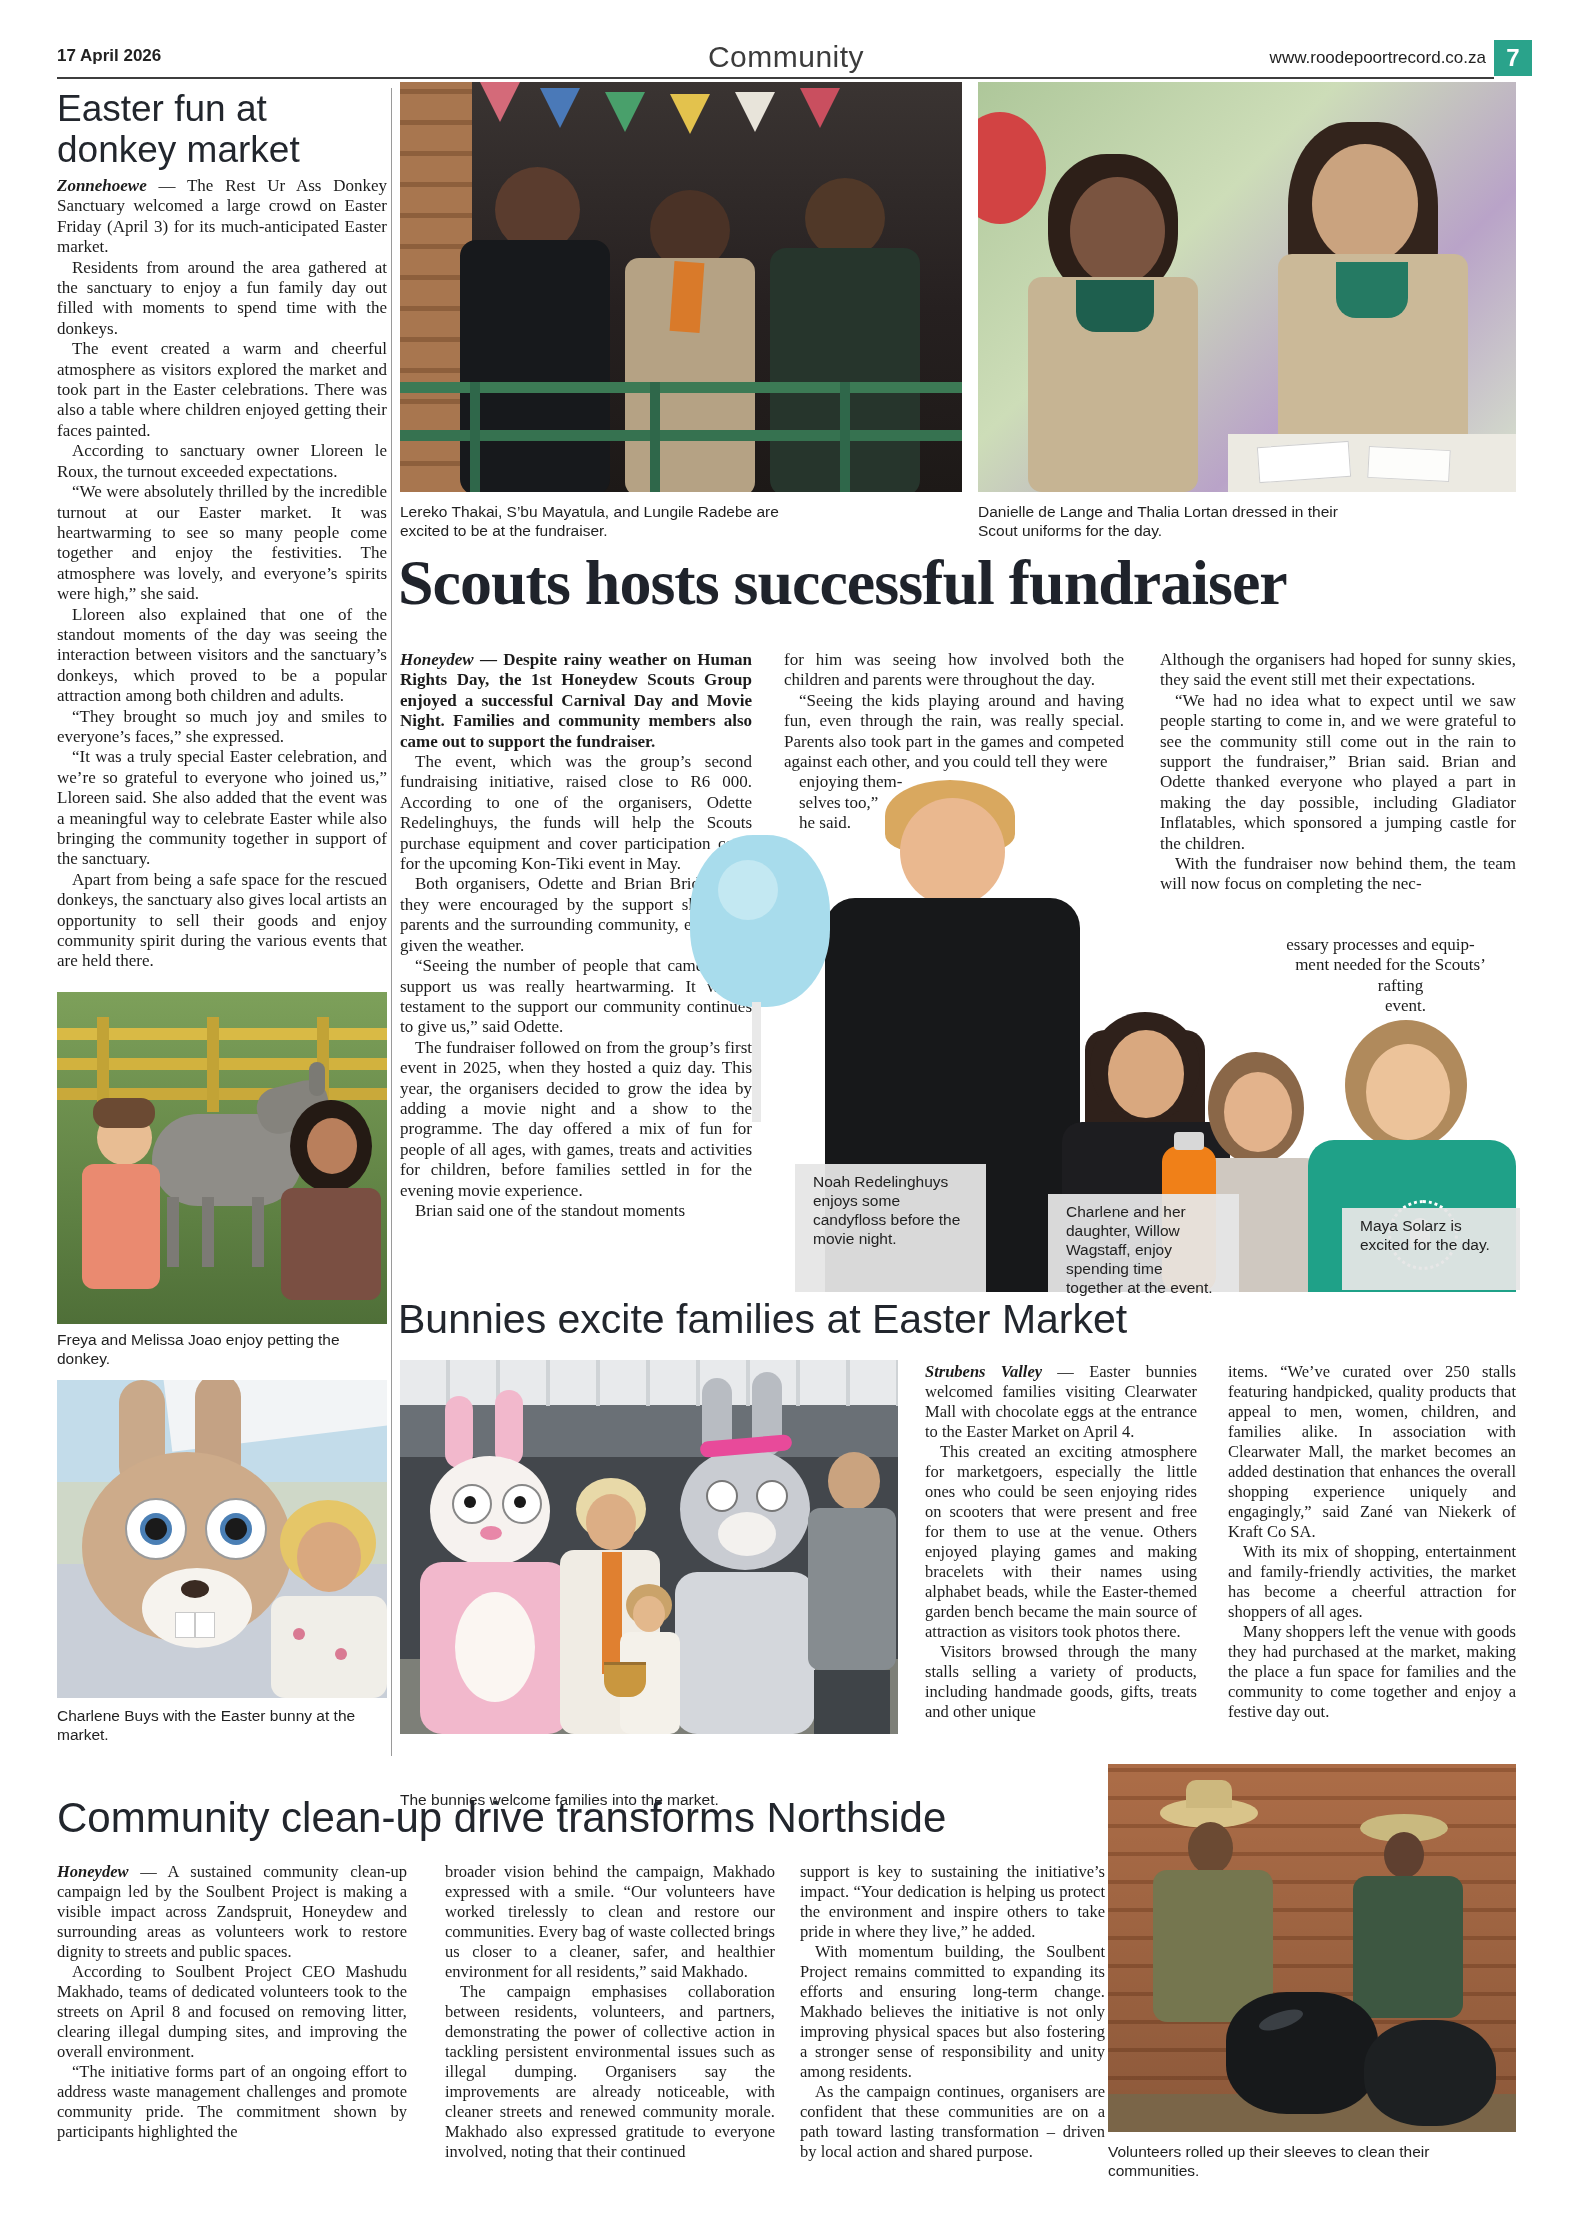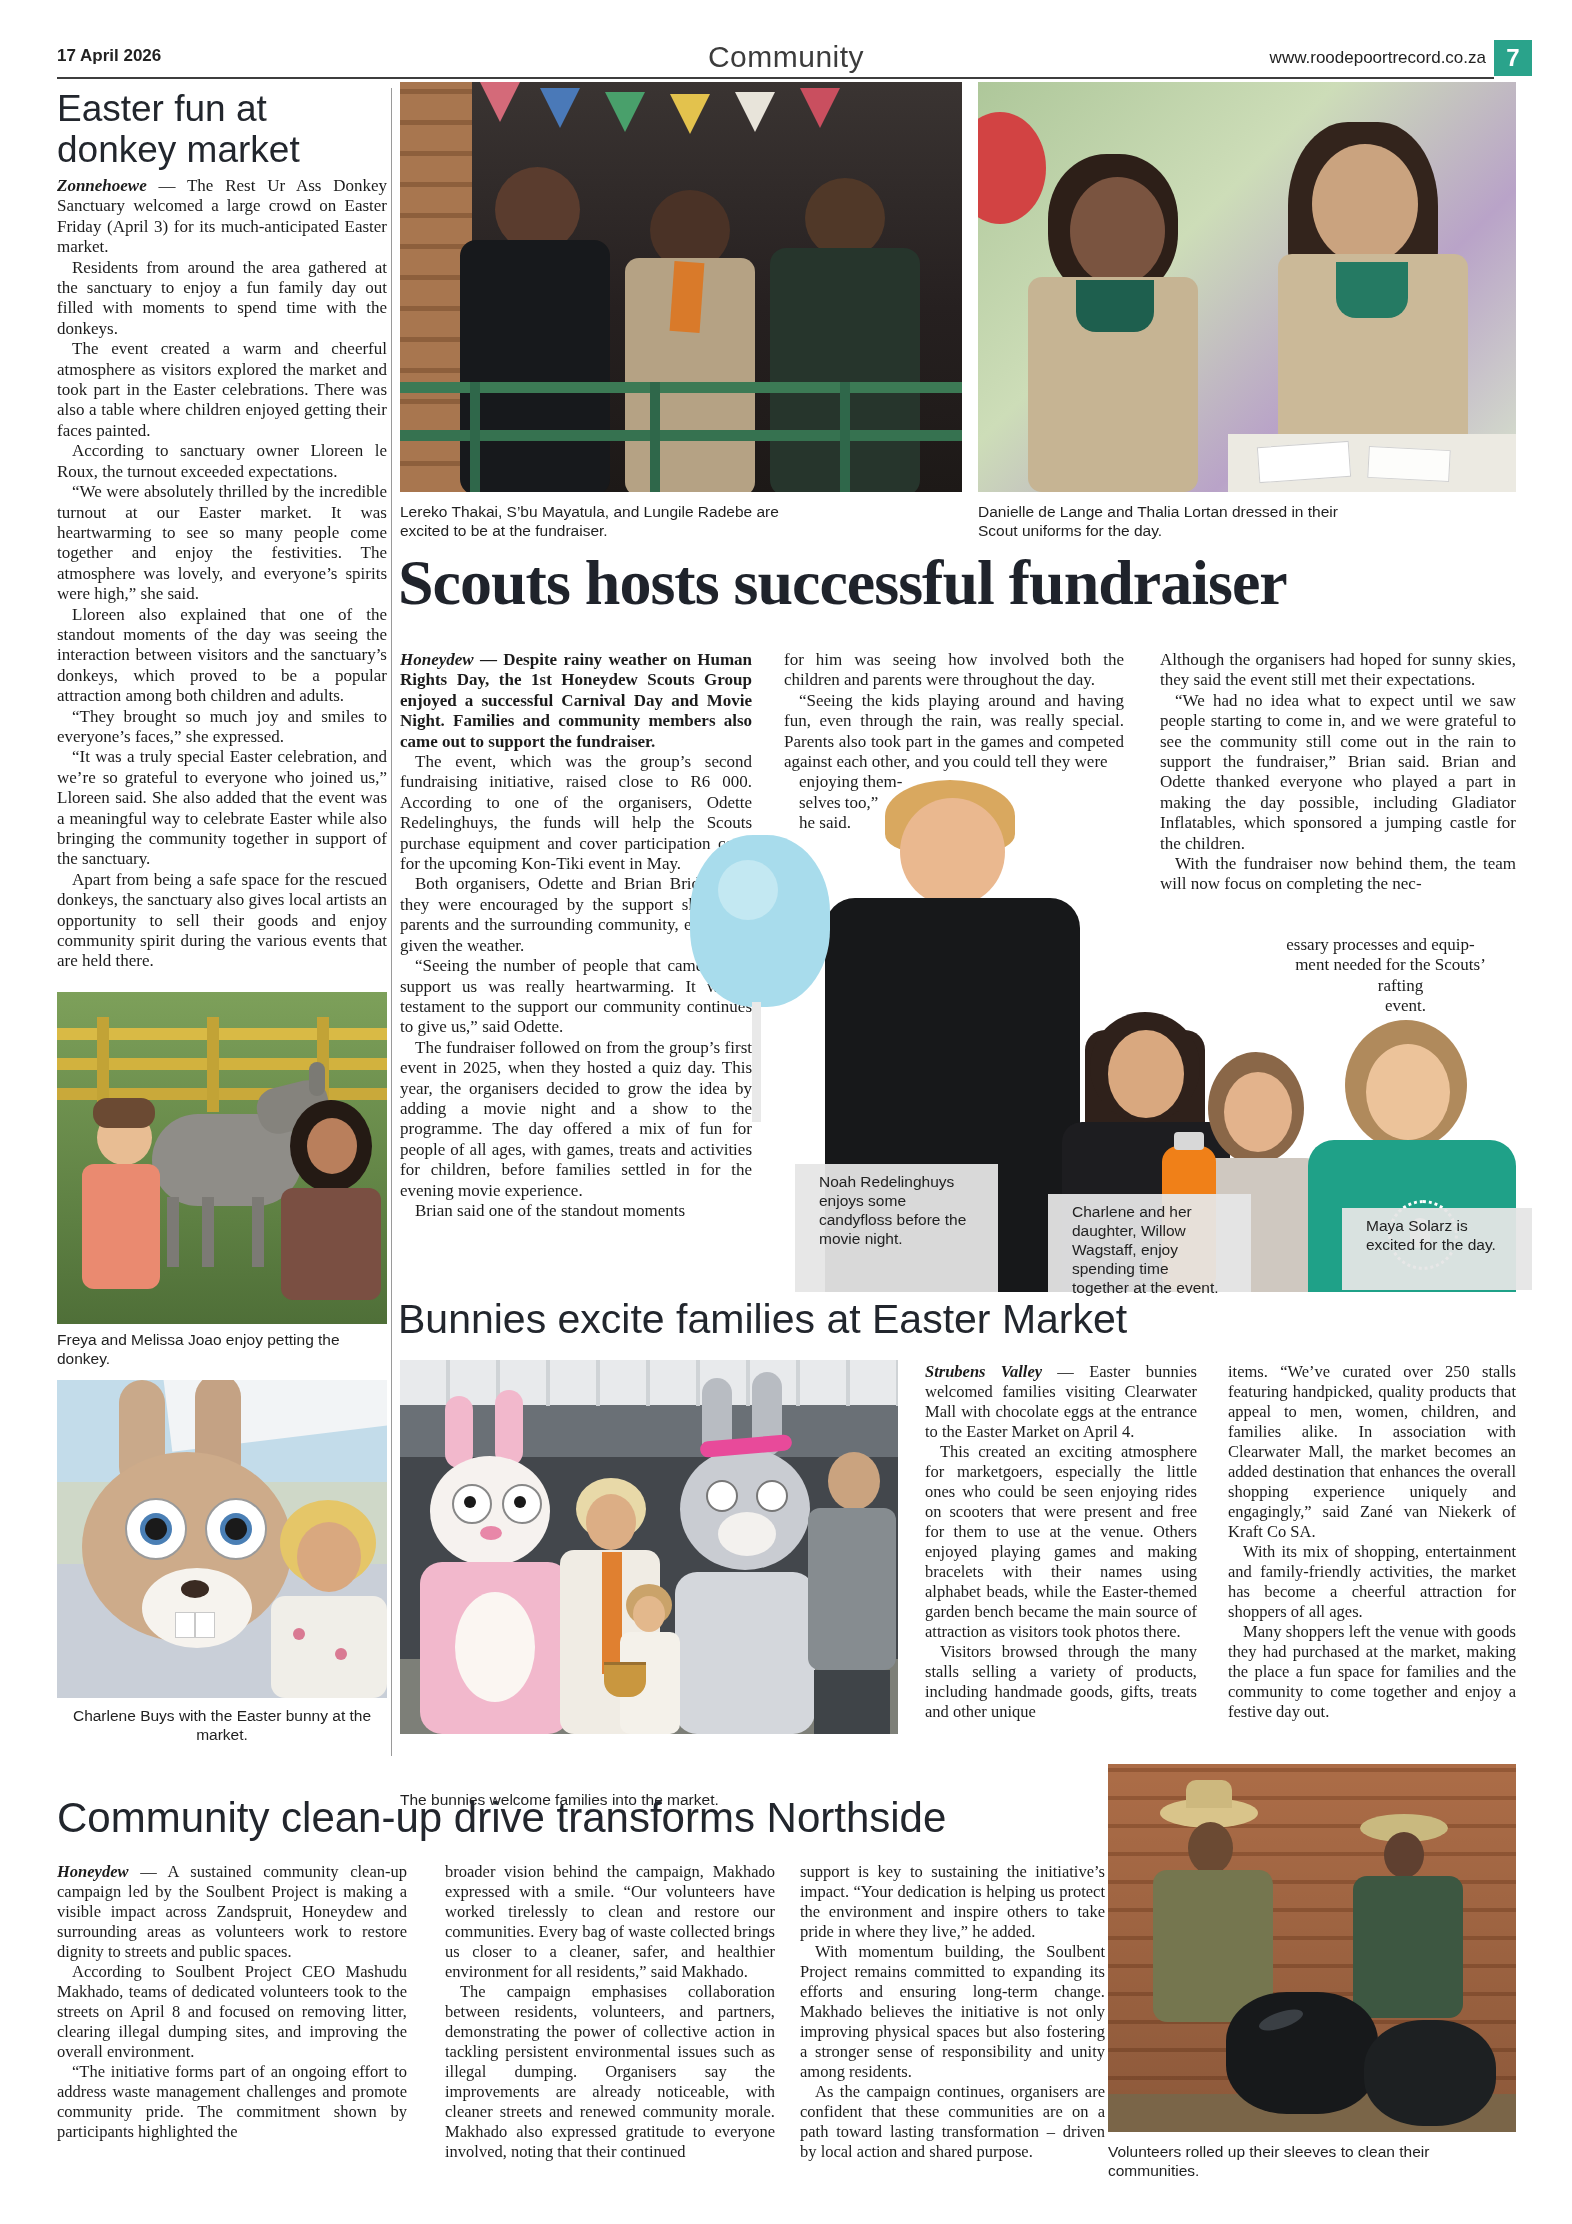--- a/index.html
+++ b/index.html
@@ -20,21 +20,21 @@
   .col{font:17px/20.4px "Liberation Serif",serif;text-align:justify;overflow:hidden;}
   .col p{margin:0;text-indent:15px;}
   .col p.noind{text-indent:0;}
   .col .dateline{font-weight:bold;font-style:italic;}
   .col p.leadbold{font-weight:bold;text-indent:0;}
   .col-sm{font-size:16.5px;line-height:20px;}
   .wrapline{text-indent:0;text-align:left;}
   .wrapline-c{text-indent:0;text-align:center;}
   
   .caption{font:15.5px/19px "Liberation Sans",sans-serif;color:#222;text-align:left;}
-  .capbox{background:rgba(229,229,229,.94);padding:8px 24px;font:15.5px/19px "Liberation Sans",sans-serif;color:#222;z-index:5;}
+  .capbox{background:rgba(229,229,229,.94);padding:8px 18px;font:15.5px/19px "Liberation Sans",sans-serif;color:#222;z-index:5;}
   .photo{overflow:hidden;z-index:1;}
   .tri{width:0;height:0;position:absolute;}
 </style>
 </head>
 <body>
 
 <div id="page">
 
   <div class="abs hdr-date" style="left:57px;top:46px;">17 April 2026</div>
   <div class="abs hdr-section" style="left:0;right:0;top:40px;">Community</div>
@@ -93,21 +93,21 @@
     <div class="abs" style="left:85px;top:188px;width:110px;height:80px;background:#f6f3ee;border-radius:50%;"></div>
     <div class="abs" style="left:124px;top:200px;width:28px;height:18px;background:#3a2a22;border-radius:50%;"></div>
     <div class="abs" style="left:118px;top:232px;width:18px;height:24px;background:#ffffff;border:1px solid #c9c9c9;"></div>
     <div class="abs" style="left:138px;top:232px;width:18px;height:24px;background:#ffffff;border:1px solid #c9c9c9;"></div>
     <div class="abs" style="left:223px;top:120px;width:96px;height:86px;background:#e5c668;border-radius:50%;"></div>
     <div class="abs" style="left:240px;top:142px;width:64px;height:70px;background:#d9a87f;border-radius:50%;"></div>
     <div class="abs" style="left:214px;top:216px;width:116px;height:102px;background:#f0eee8;border-radius:14px;"></div>
     <div class="abs" style="left:236px;top:248px;width:12px;height:12px;background:#d97a93;border-radius:50%;"></div>
     <div class="abs" style="left:278px;top:268px;width:12px;height:12px;background:#d97a93;border-radius:50%;"></div>
   </div>
-  <div class="abs caption" style="left:57px;top:1706px;width:330px;text-align:center;">Charlene Buys with the Easter bunny at the market.</div>
+  <div class="abs caption" style="left:57px;top:1706px;width:330px;">Charlene Buys with the Easter bunny at the market.</div>
 
   <div class="abs photo" style="left:400px;top:82px;width:562px;height:410px;background:linear-gradient(180deg,#3a3432,#262020 55%,#1d1917);">
     <div class="abs" style="left:0;top:0;width:72px;height:410px;background:repeating-linear-gradient(0deg,#a8764f 0 26px,#8d5f3c 26px 31px);"></div>
     <div class="tri" style="left:80px;top:0;border-left:20px solid transparent;border-right:20px solid transparent;border-top:40px solid #d46a79;"></div>
     <div class="tri" style="left:140px;top:6px;border-left:20px solid transparent;border-right:20px solid transparent;border-top:40px solid #4a79b8;"></div>
     <div class="tri" style="left:205px;top:10px;border-left:20px solid transparent;border-right:20px solid transparent;border-top:40px solid #49a06b;"></div>
     <div class="tri" style="left:270px;top:12px;border-left:20px solid transparent;border-right:20px solid transparent;border-top:40px solid #e3c24d;"></div>
     <div class="tri" style="left:335px;top:10px;border-left:20px solid transparent;border-right:20px solid transparent;border-top:40px solid #e8e4da;"></div>
     <div class="tri" style="left:400px;top:6px;border-left:20px solid transparent;border-right:20px solid transparent;border-top:40px solid #c94f5f;"></div>
     <div class="abs" style="left:95px;top:85px;width:85px;height:85px;background:#5a3c2e;border-radius:50%;"></div>

